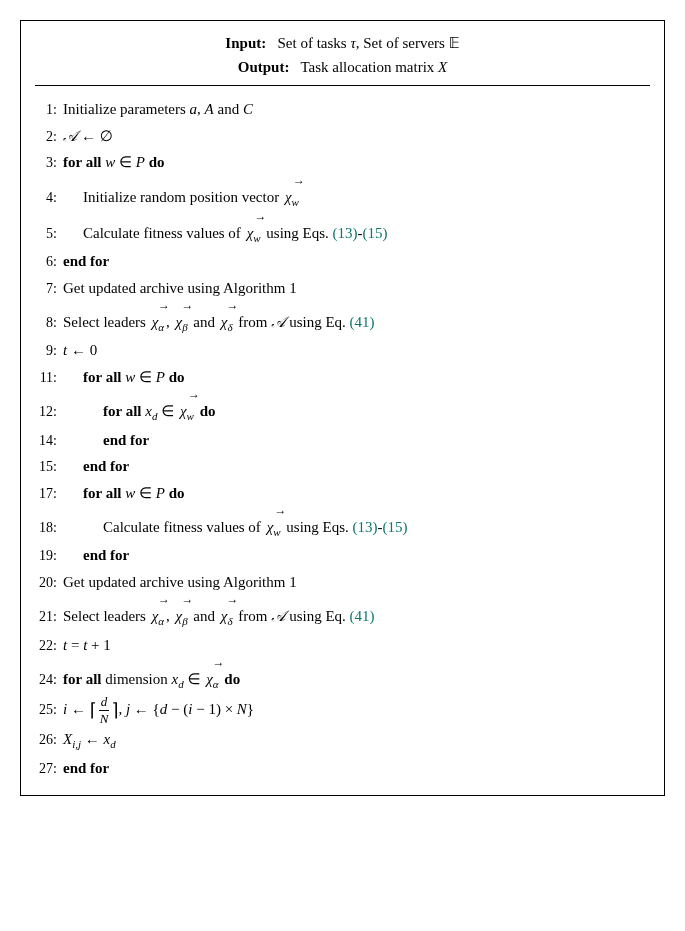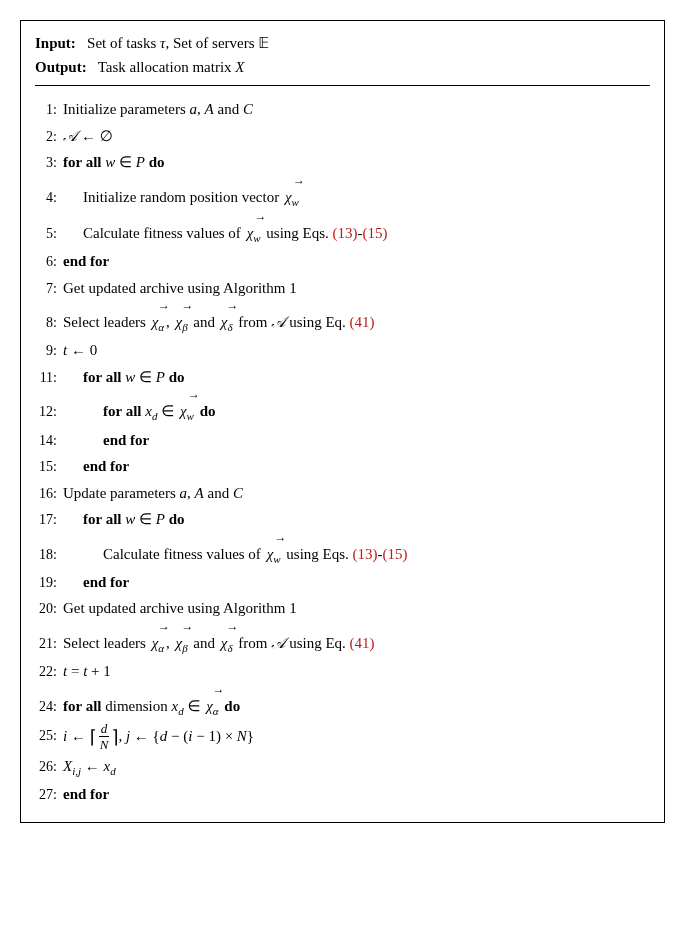--- a/index.html
+++ b/index.html
@@ -17,27 +17,28 @@
     }
     .algorithm-box {
       width: 645px;
       border: 1.5px solid #000;
       padding: 10px 14px 14px 14px;
     }
     .header-section {
       border-bottom: 1px solid #000;
       padding-bottom: 6px;
       margin-bottom: 6px;
+      text-align: center;
     }
     .header-line {
       line-height: 1.6;
     }
     .bold { font-weight: bold; }
     .math-var { font-style: italic; }
-    .blue-link { color: #b91c1c; }
+    .blue-link { color: #0f766e; }
     .algo-body {
       padding-top: 4px;
     }
     .line {
       display: flex;
       align-items: baseline;
       line-height: 1.75;
       white-space: nowrap;
     }
     .line-num {
@@ -186,26 +187,20 @@
       </span>
     </div>
 
     <div class="line">
       <span class="line-num">15:</span>
       <span class="line-content indent1">
         <span class="bold">end for</span>
       </span>
     </div>
 
-    <div class="line">
-      <span class="line-num">16:</span>
-      <span class="line-content">
-        Update parameters <span class="math-var">a</span>, <span class="math-var">A</span> and <span class="math-var">C</span>
-      </span>
-    </div>
 
     <div class="line">
       <span class="line-num">17:</span>
       <span class="line-content indent1">
         <span class="bold">for all</span> <span class="math-var">w</span> ∈ <span class="math-var">P</span> <span class="bold">do</span>
       </span>
     </div>
 
     <div class="line">
       <span class="line-num">18:</span>

